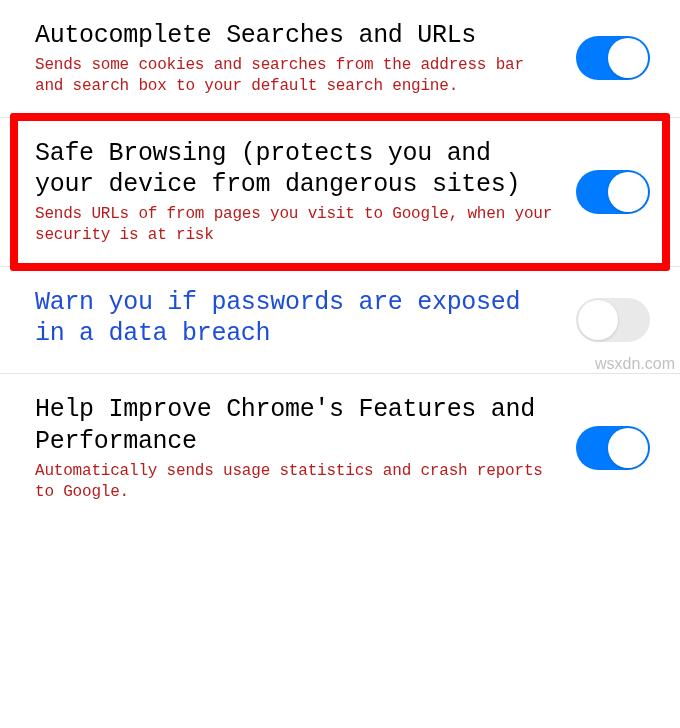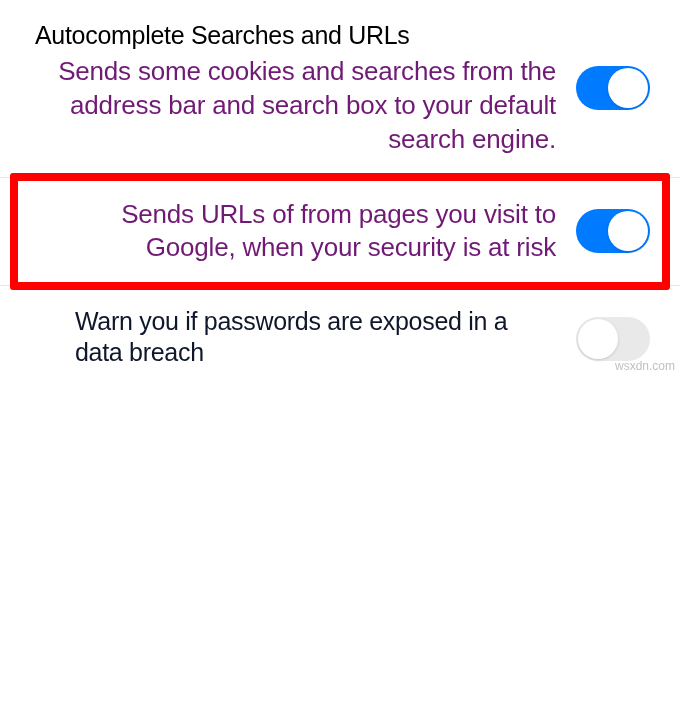--- a/index.html
+++ b/index.html
@@ -24,40 +24,39 @@
       padding: 20px 30px 20px 35px;
       border-bottom: 1px solid #e5e5e5;
       position: relative;
     }
     .setting-row:last-child {
       border-bottom: none;
     }
     .setting-text {
       flex: 1;
       padding-right: 20px;
+      font-family: Liberation Mono, monospace;
     }
     .setting-title {
       font-size: 25px;
       color: #000000;
       font-weight: 400;
       line-height: 1.25;
       margin-bottom: 4px;
       letter-spacing: -0.3px;
     }
     .setting-description {
-      font-size: 26px;
-      color: #701a75;
+      font-size: 16px;
+      color: #b91c1c;
       font-weight: 400;
       line-height: 1.3;
       letter-spacing: -0.2px;
-      text-align: right;
     }
     .setting-title.disabled {
-      color: #0f172a;
-      margin-left: 40px;
+      color: #1d4ed8;
     }
     .toggle {
       position: relative;
       width: 74px;
       height: 44px;
       border-radius: 22px;
       flex-shrink: 0;
       cursor: pointer;
     }
     .toggle.on {
@@ -92,21 +91,21 @@
       bottom: -5px;
       z-index: 10;
     }
     .row-highlighted {
       position: relative;
     }
     .watermark {
       position: fixed;
       bottom: 355px;
       right: 5px;
-      font-size: 12px;
+      font-size: 16px;
       color: #c0c0c0;
       writing-mode: horizontal-tb;
     }
   </style>
 </head>
 <body>
 
 <div class="settings-list">
 
   <div class="setting-row">
@@ -115,32 +114,42 @@
       <div class="setting-description">Sends some cookies and searches from the address bar and search box to your default search engine.</div>
     </div>
     <div class="toggle on">
       <div class="toggle-knob"></div>
     </div>
   </div>
 
   <div class="setting-row row-highlighted">
     <div class="highlight-box"></div>
     <div class="setting-text">
+      <div class="setting-title">Safe Browsing (protects you and your device from dangerous sites)</div>
       <div class="setting-description">Sends URLs of from pages you visit to Google, when your security is at risk</div>
     </div>
     <div class="toggle on">
       <div class="toggle-knob"></div>
     </div>
   </div>
 
   <div class="setting-row">
     <div class="setting-text">
       <div class="setting-title disabled">Warn you if passwords are exposed in a data breach</div>
     </div>
     <div class="toggle off">
       <div class="toggle-knob"></div>
     </div>
   </div>
 
+  <div class="setting-row">
+    <div class="setting-text">
+      <div class="setting-title">Help Improve Chrome's Features and Performance</div>
+      <div class="setting-description">Automatically sends usage statistics and crash reports to Google.</div>
+    </div>
+    <div class="toggle on">
+      <div class="toggle-knob"></div>
+    </div>
+  </div>
 
 </div>
 
 <div class="watermark">wsxdn.com</div>
 
 </body></html>

